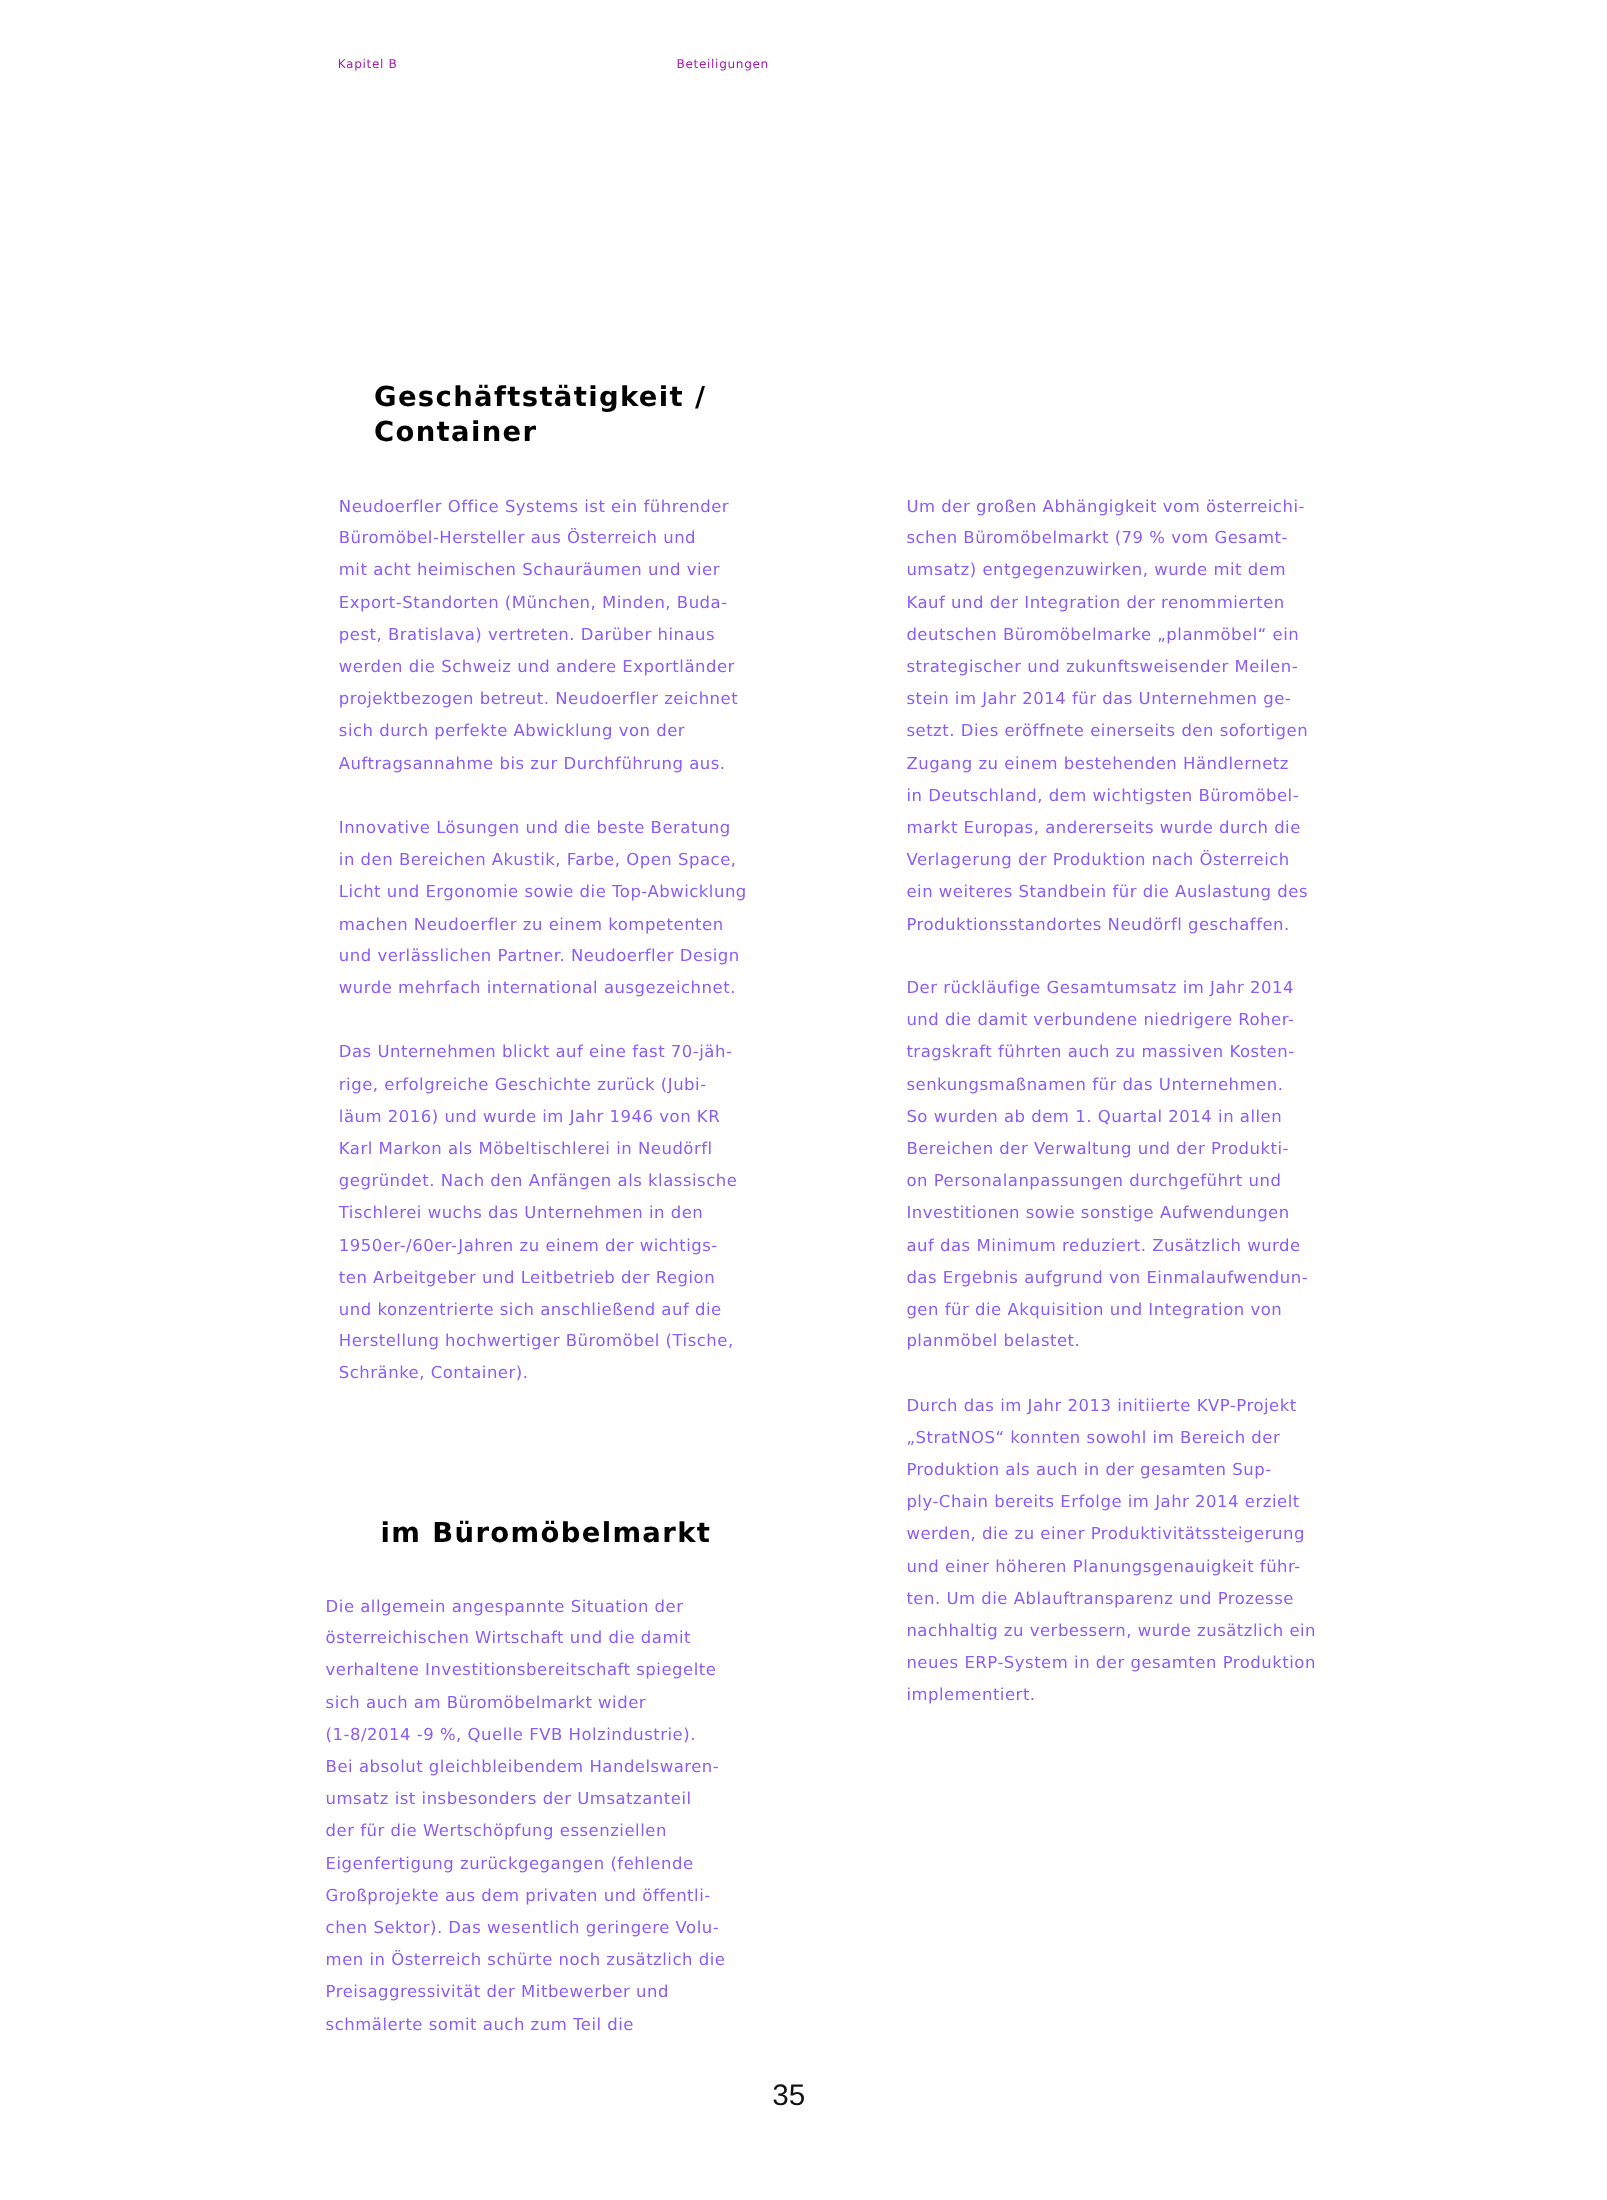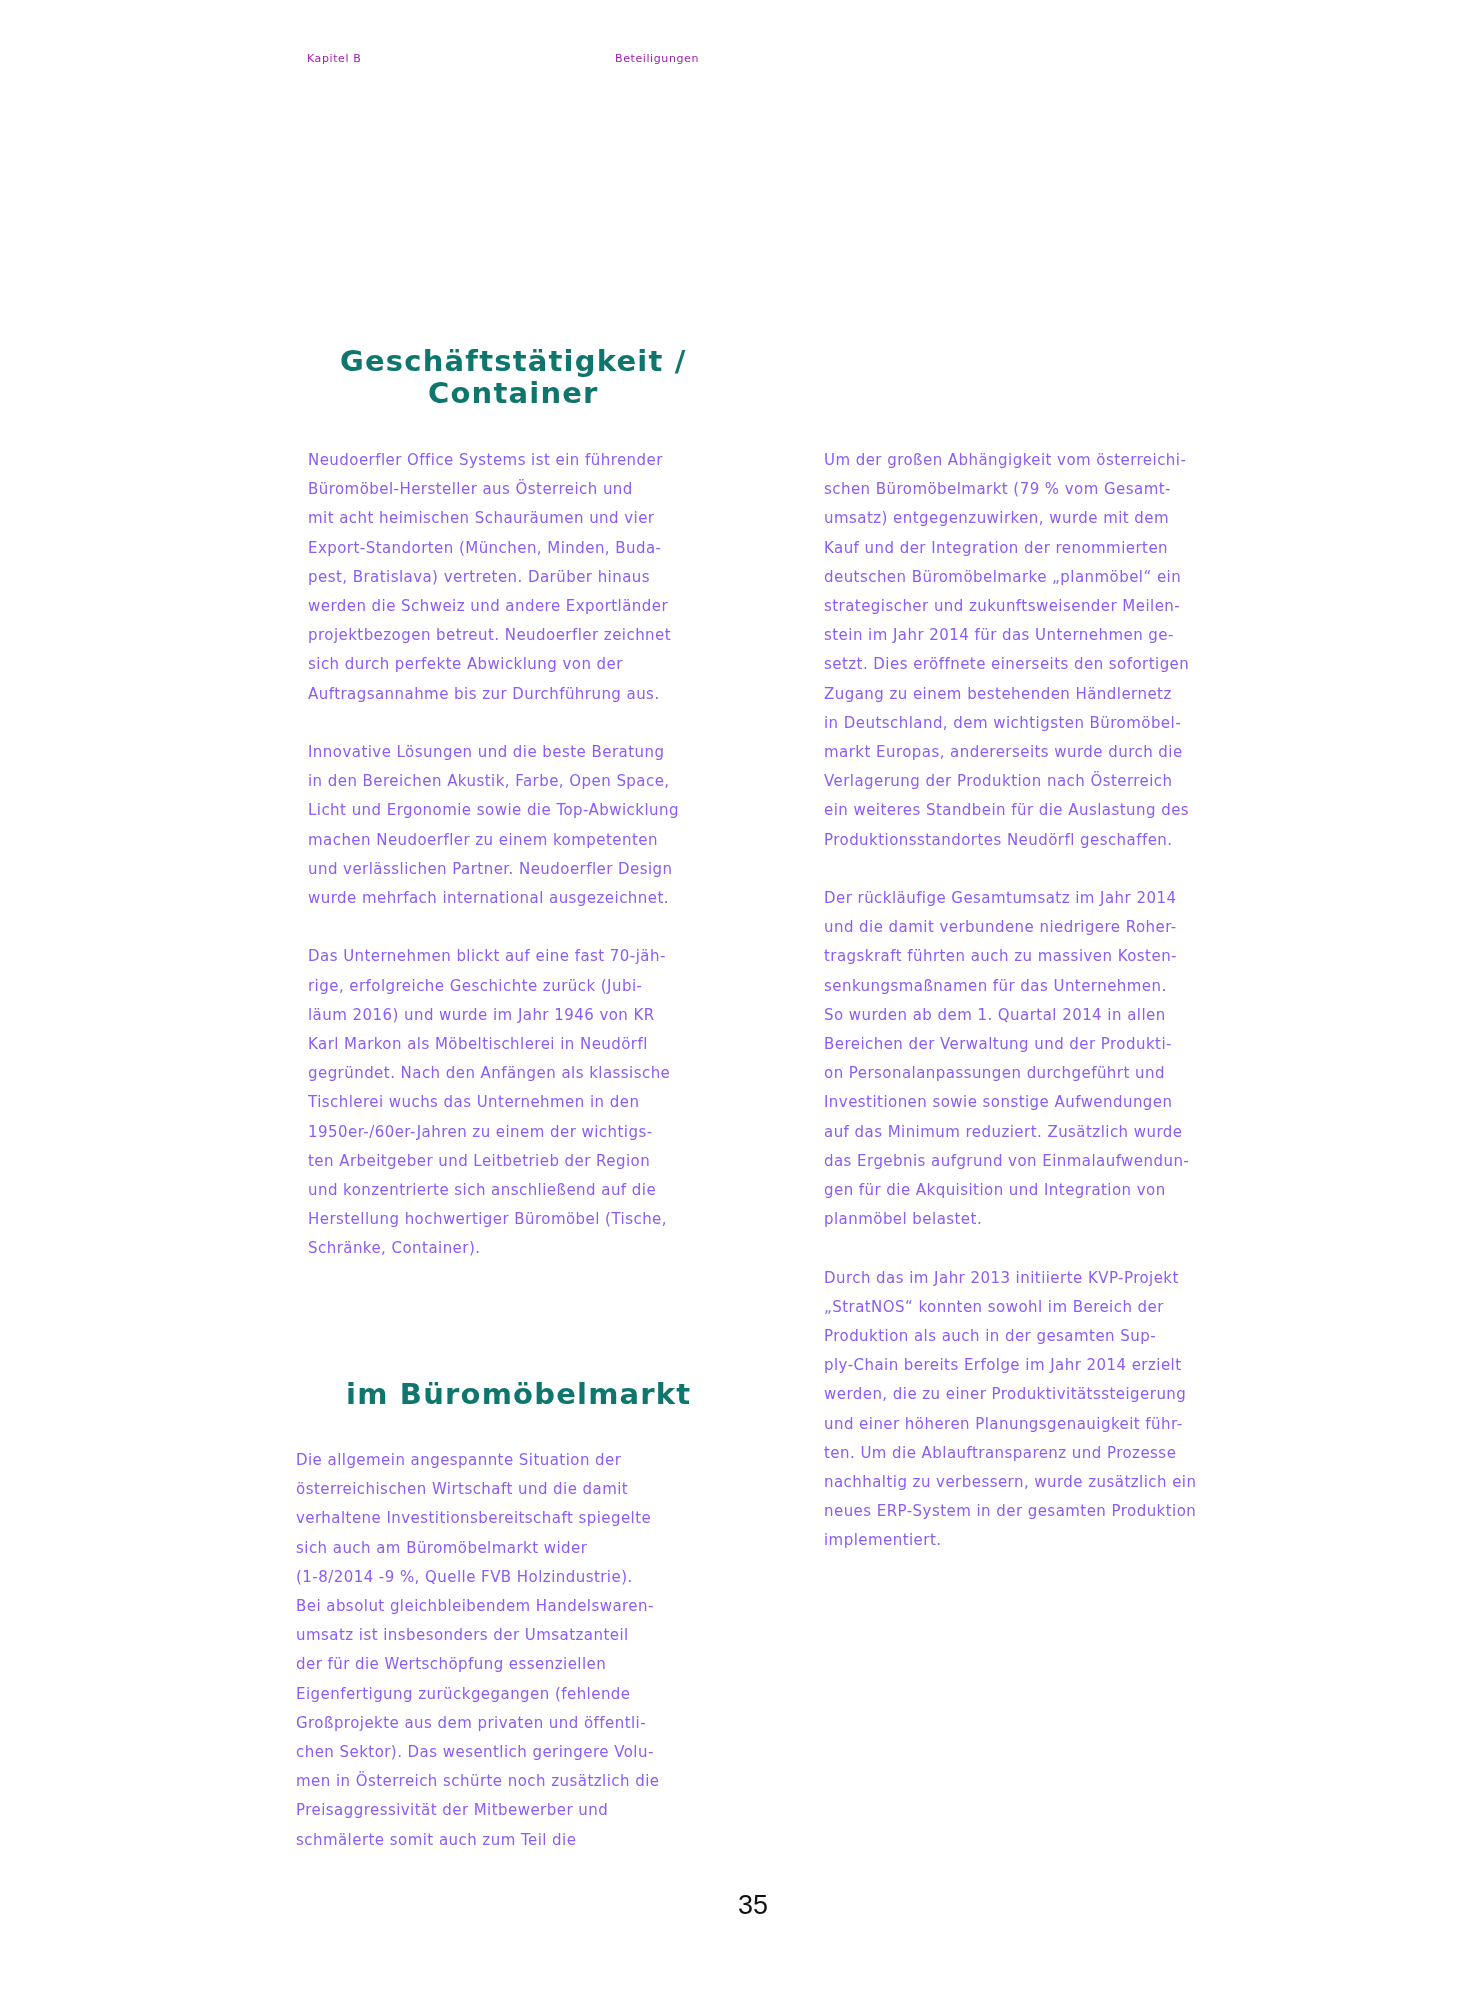--- a/index.html
+++ b/index.html
@@ -1,31 +1,31 @@
 <!DOCTYPE html>
 <html><head>
 <meta charset="utf-8">
 <style>
   html, body { margin: 0; padding: 0; background: #ffffff; }
   body { width: 1461px; height: 2000px; position: relative; overflow: hidden;
          font-family: "DejaVu Sans", sans-serif; color: #1a1a1a; }
   .running-head { position: absolute; top: 52px; font-size: 11px; letter-spacing: 0.6px; color: #a21caf; }
   .rh-left { left: 307px; }
   .rh-right { left: 615px; }
-  .heading { position: absolute; font-size: 29px; font-weight: bold; letter-spacing: 1.2px;
-             line-height: 32px; color: #0f766e; margin: 0; text-align: center; }
+  .heading { position: absolute; font-size: 25px; font-weight: bold; letter-spacing: 1.2px;
+             line-height: 32px; color: #000000; margin: 0; }
   .h1 { left: 340px; top: 345px; }
   .h2 { left: 346px; top: 1346px; }
   .col { position: absolute; width: 480px; font-size: 15px; line-height: 29.2px;
          letter-spacing: 0.45px; color: #8b5cf6; }
   .col p { margin: 0 0 29.2px 0; white-space: pre-line; }
   .col-left-1 { left: 308px; top: 446px; }
   .col-left-2 { left: 296px; top: 1446px; }
   .col-right { left: 824px; top: 446px; }
-  .page-number { position: absolute; left: 738px; top: 1890px; font-size: 27px;
+  .page-number { position: absolute; left: 702px; top: 1890px; font-size: 27px;
                  font-family: "Liberation Sans", sans-serif; color: #111; }
 </style>
 </head>
 <body>
 
 <div class="running-head rh-left">Kapitel B</div>
 <div class="running-head rh-right">Beteiligungen</div>
 
 <h2 class="heading h1">
   <span>Geschäftstätigkeit /</span><br>

